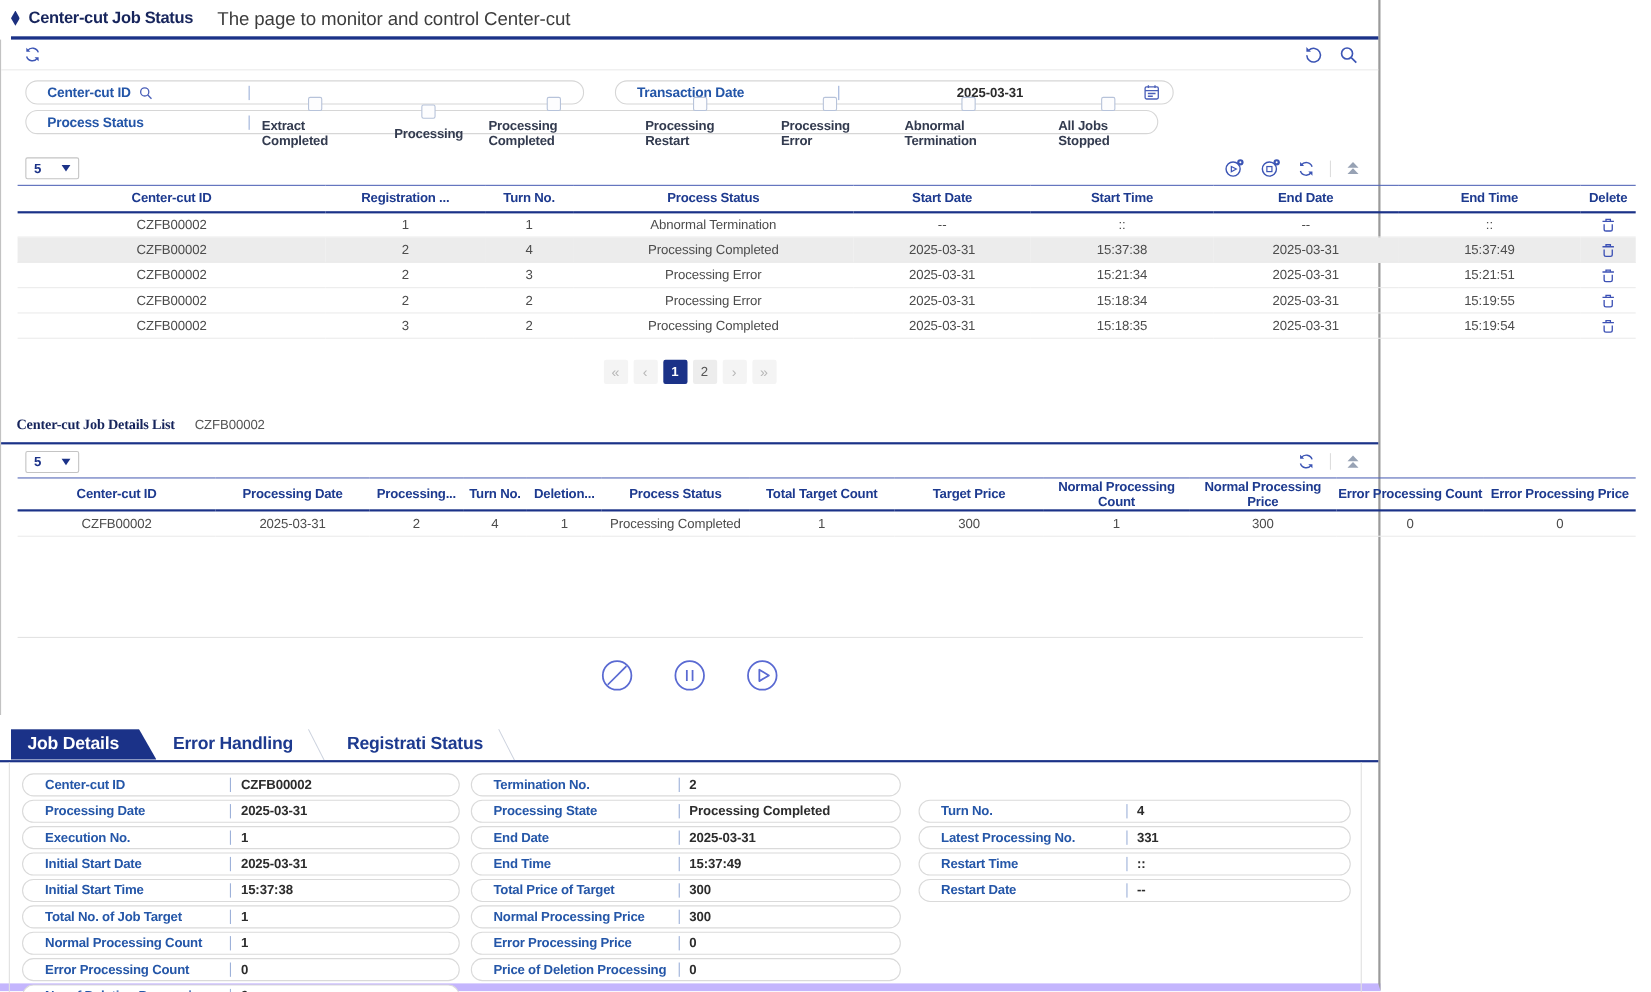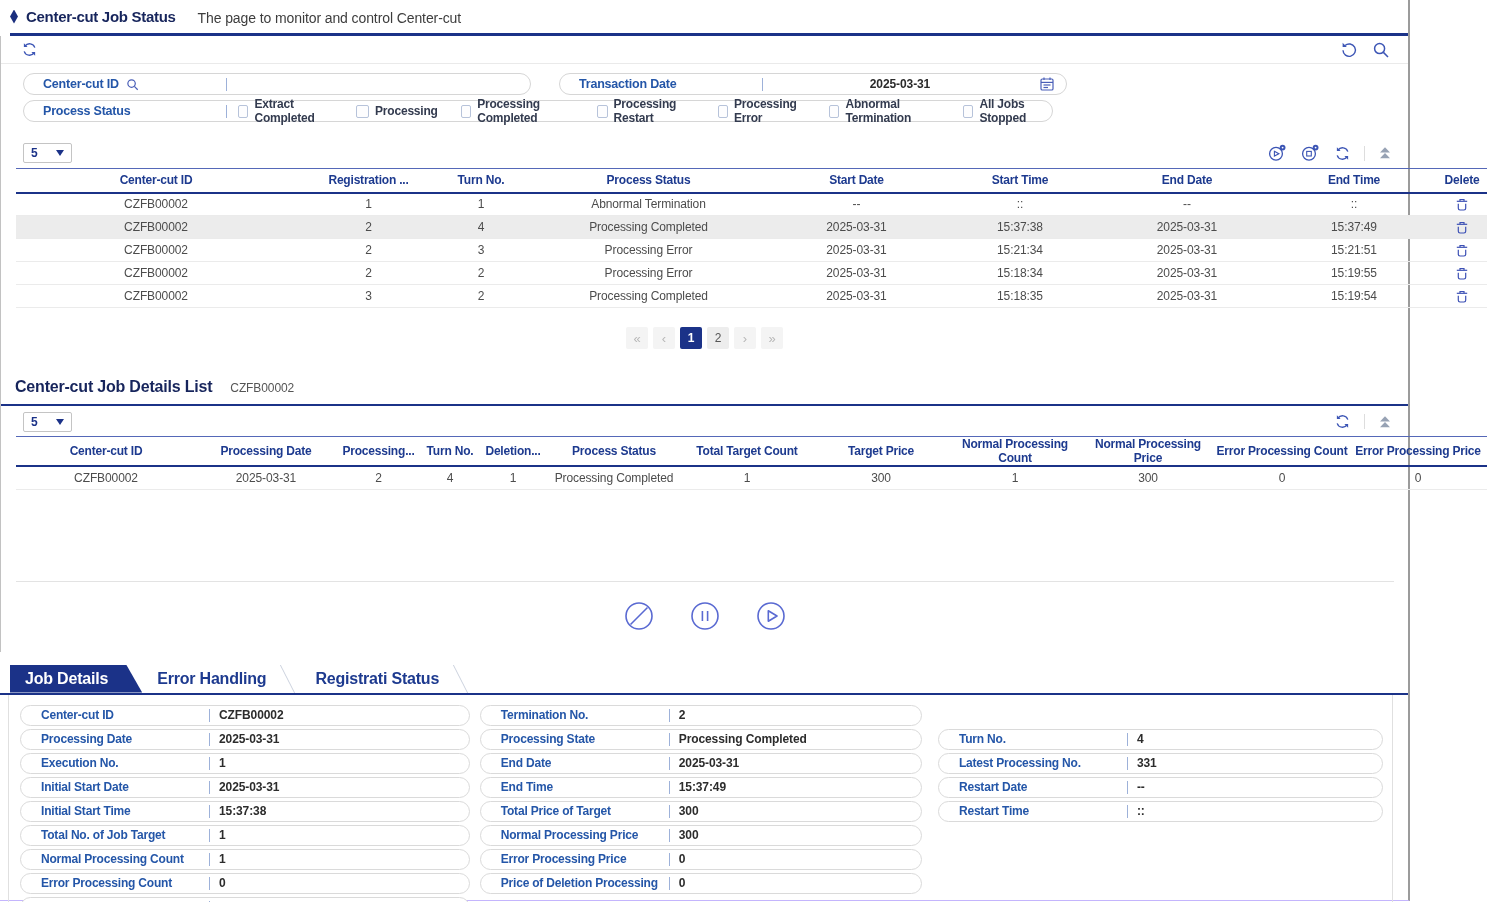--- a/index.html
+++ b/index.html
@@ -1,24 +1,24 @@
 <!DOCTYPE html>
 <html><head>
 <meta charset="utf-8">
 <style>
   * { box-sizing:border-box; margin:0; padding:0; }
   html,body { width:1501px; height:902px; background:#fff; font-family:"Liberation Sans",sans-serif; overflow:hidden; }
   body { color:#333; font-size:12px; letter-spacing:-0.1px; }
-  .page { width:1410px; height:901px; border-right:2px solid #9b9b9b; border-bottom:1px solid #c4b5fd; background:#fff; }
+  .page { width:1255px; height:901px; border-right:2px solid #9b9b9b; border-bottom:7px solid #c4b5fd; background:#fff; }
 
   
   .page-header { height:33px; display:flex; align-items:center; padding-left:10px; }
   .diamond-icon { width:8px; height:14px; background:#1b2f7e; clip-path:polygon(50% 0,100% 50%,50% 100%,0 50%); margin-right:8px; }
   .page-title { font-size:15px; font-weight:700; color:#17255c; margin-right:22px; letter-spacing:-0.3px; }
-  .page-subtitle { font-size:14px; color:#3d3d3d; padding-top:2px; }
+  .page-subtitle { font-size:17px; color:#3d3d3d; padding-top:2px; }
   .navy-rule { height:3px; background:#1b3288; margin-left:10px; }
 
   
   .content-frame { border-left:1px solid #c2c2c2; }
 
   .toolbar { height:28px; display:flex; align-items:center; padding:0 16px 0 18px; border-bottom:1px solid #eaeaea; }
   .icon-btn { background:none; border:none; cursor:pointer; color:#3c55b5; display:flex; align-items:center; padding:2px; }
   .toolbar .spacer { flex:1; }
 
   
@@ -27,21 +27,21 @@
   .filter-pill { display:flex; align-items:center; height:22px; border:1px solid #d6d6d6; border-radius:11px; background:#fff; }
   .fp-id,.fp-date { width:508px; }
   .fp-status { width:1030px; }
   .f-label-zone { width:202px; display:flex; align-items:center; padding-left:19px; gap:7px; flex-shrink:0; }
   .f-label { font-size:12.5px; font-weight:700; color:#2456a8; letter-spacing:-0.2px; }
   .vsep { border-left:1px solid #9db1d9; height:13px; flex-shrink:0; }
   .filter-input { flex:1; border:none; outline:none; background:transparent; font:inherit; padding:0 10px; }
   .date-value { flex:1; text-align:center; font-weight:700; color:#2b2b2b; }
   .cal-btn { margin-right:9px; color:#4a5fb8; }
   .status-options { display:flex; align-items:center; gap:23px; padding-left:11px; }
-  .status-option { display:flex; align-items:center; gap:6px; cursor:pointer; }
+  .status-option { display:flex; align-items:center; gap:6px; cursor:pointer;flex-direction:column; }
   .status-option input { appearance:none; -webkit-appearance:none; width:13px; height:13px; border:1px solid #b7c3da; border-radius:2px; background:#fdfdfe; margin:0; cursor:pointer; }
   .status-option span { font-size:12px; font-weight:700; color:#333b4f; letter-spacing:-0.2px; }
 
   
   .grid-controls { display:flex; justify-content:space-between; align-items:center; padding:5px 14px 4px 22px; }
   .page-size-select { width:49px; height:20px; border:1px solid #c4c4c4; border-radius:2px; background:#fff; display:flex; align-items:center; justify-content:space-between; padding:0 7px; font-size:12px; font-weight:700; color:#1b3288; cursor:pointer; }
   .caret { width:0; height:0; border-left:4.5px solid transparent; border-right:4.5px solid transparent; border-top:6px solid #1b3288; }
   .grid-icons { display:flex; align-items:center; gap:11px; color:#5564c2; }
   .icon-sep { width:1px; height:15px; background:#ddd; }
   .collapse-btn { color:#97a2b4; }
@@ -52,21 +52,21 @@
   table.grid tbody tr.selected { background:#ececec; }
   .trash-btn { background:none; border:none; cursor:pointer; color:#3d51b5; display:inline-flex; vertical-align:middle; }
 
   .pagination { display:flex; justify-content:center; gap:5px; margin:19px 0 14px; }
   .pg { min-width:22px; height:22px; display:flex; align-items:center; justify-content:center; font-size:12px; border-radius:2px; cursor:pointer; border:none; font-family:inherit; }
   .pg.arrow { background:#f4f4f4; color:#b8b8b8; font-size:13px; }
   .pg.num { background:#ededed; color:#555; }
   .pg.num.active { background:#1b3288; color:#fff; font-weight:700; }
 
   .section-title-row { display:flex; align-items:baseline; gap:18px; padding:15px 0 8px 14px; }
-  .section-title { font-size:16px; font-weight:700; color:#17255c; letter-spacing:-0.2px; }
+  .section-title { font-size:13px; font-weight:700; color:#17255c; letter-spacing:-0.2px;font-family:Liberation Serif, serif; }
   .section-id { font-size:12px; color:#555; }
   .navy-rule2 { height:2px; background:#1b3288; }
   .details-empty { height:92px; margin:0 14px 0 15px; border-bottom:1px solid #e3e3e3; }
 
   .action-buttons { display:flex; justify-content:center; gap:36px; padding:19px 0 18px; }
   .action-btn { background:none; border:none; cursor:pointer; color:#5a6ad2; }
 
   
   .tabs-bar { display:flex; padding-left:10px; margin-top:13px; border-bottom:2px solid #1b3288; align-items:flex-end; }
   .tab { position:relative; font-size:16px; font-weight:700; color:#1d3a8f; padding:5px 34px 5px 15px; cursor:pointer; letter-spacing:-0.2px; }
@@ -565,25 +565,25 @@
           <span class="fl">Turn No.</span>
           <span class="vsep"></span>
           <span class="fv">4</span>
         </div>
         <div class="field-pill">
           <span class="fl">Latest Processing No.</span>
           <span class="vsep"></span>
           <span class="fv">331</span>
         </div>
         <div class="field-pill">
+          <span class="fl">Restart Time</span>
+          <span class="vsep"></span>
+          <span class="fv">::</span>
+        </div>
+        <div class="field-pill">
           <span class="fl">Restart Date</span>
           <span class="vsep"></span>
           <span class="fv">--</span>
         </div>
-        <div class="field-pill">
-          <span class="fl">Restart Time</span>
-          <span class="vsep"></span>
-          <span class="fv">::</span>
-        </div>
       </div>
   </div>
 
 </div>
 
 </body></html>

